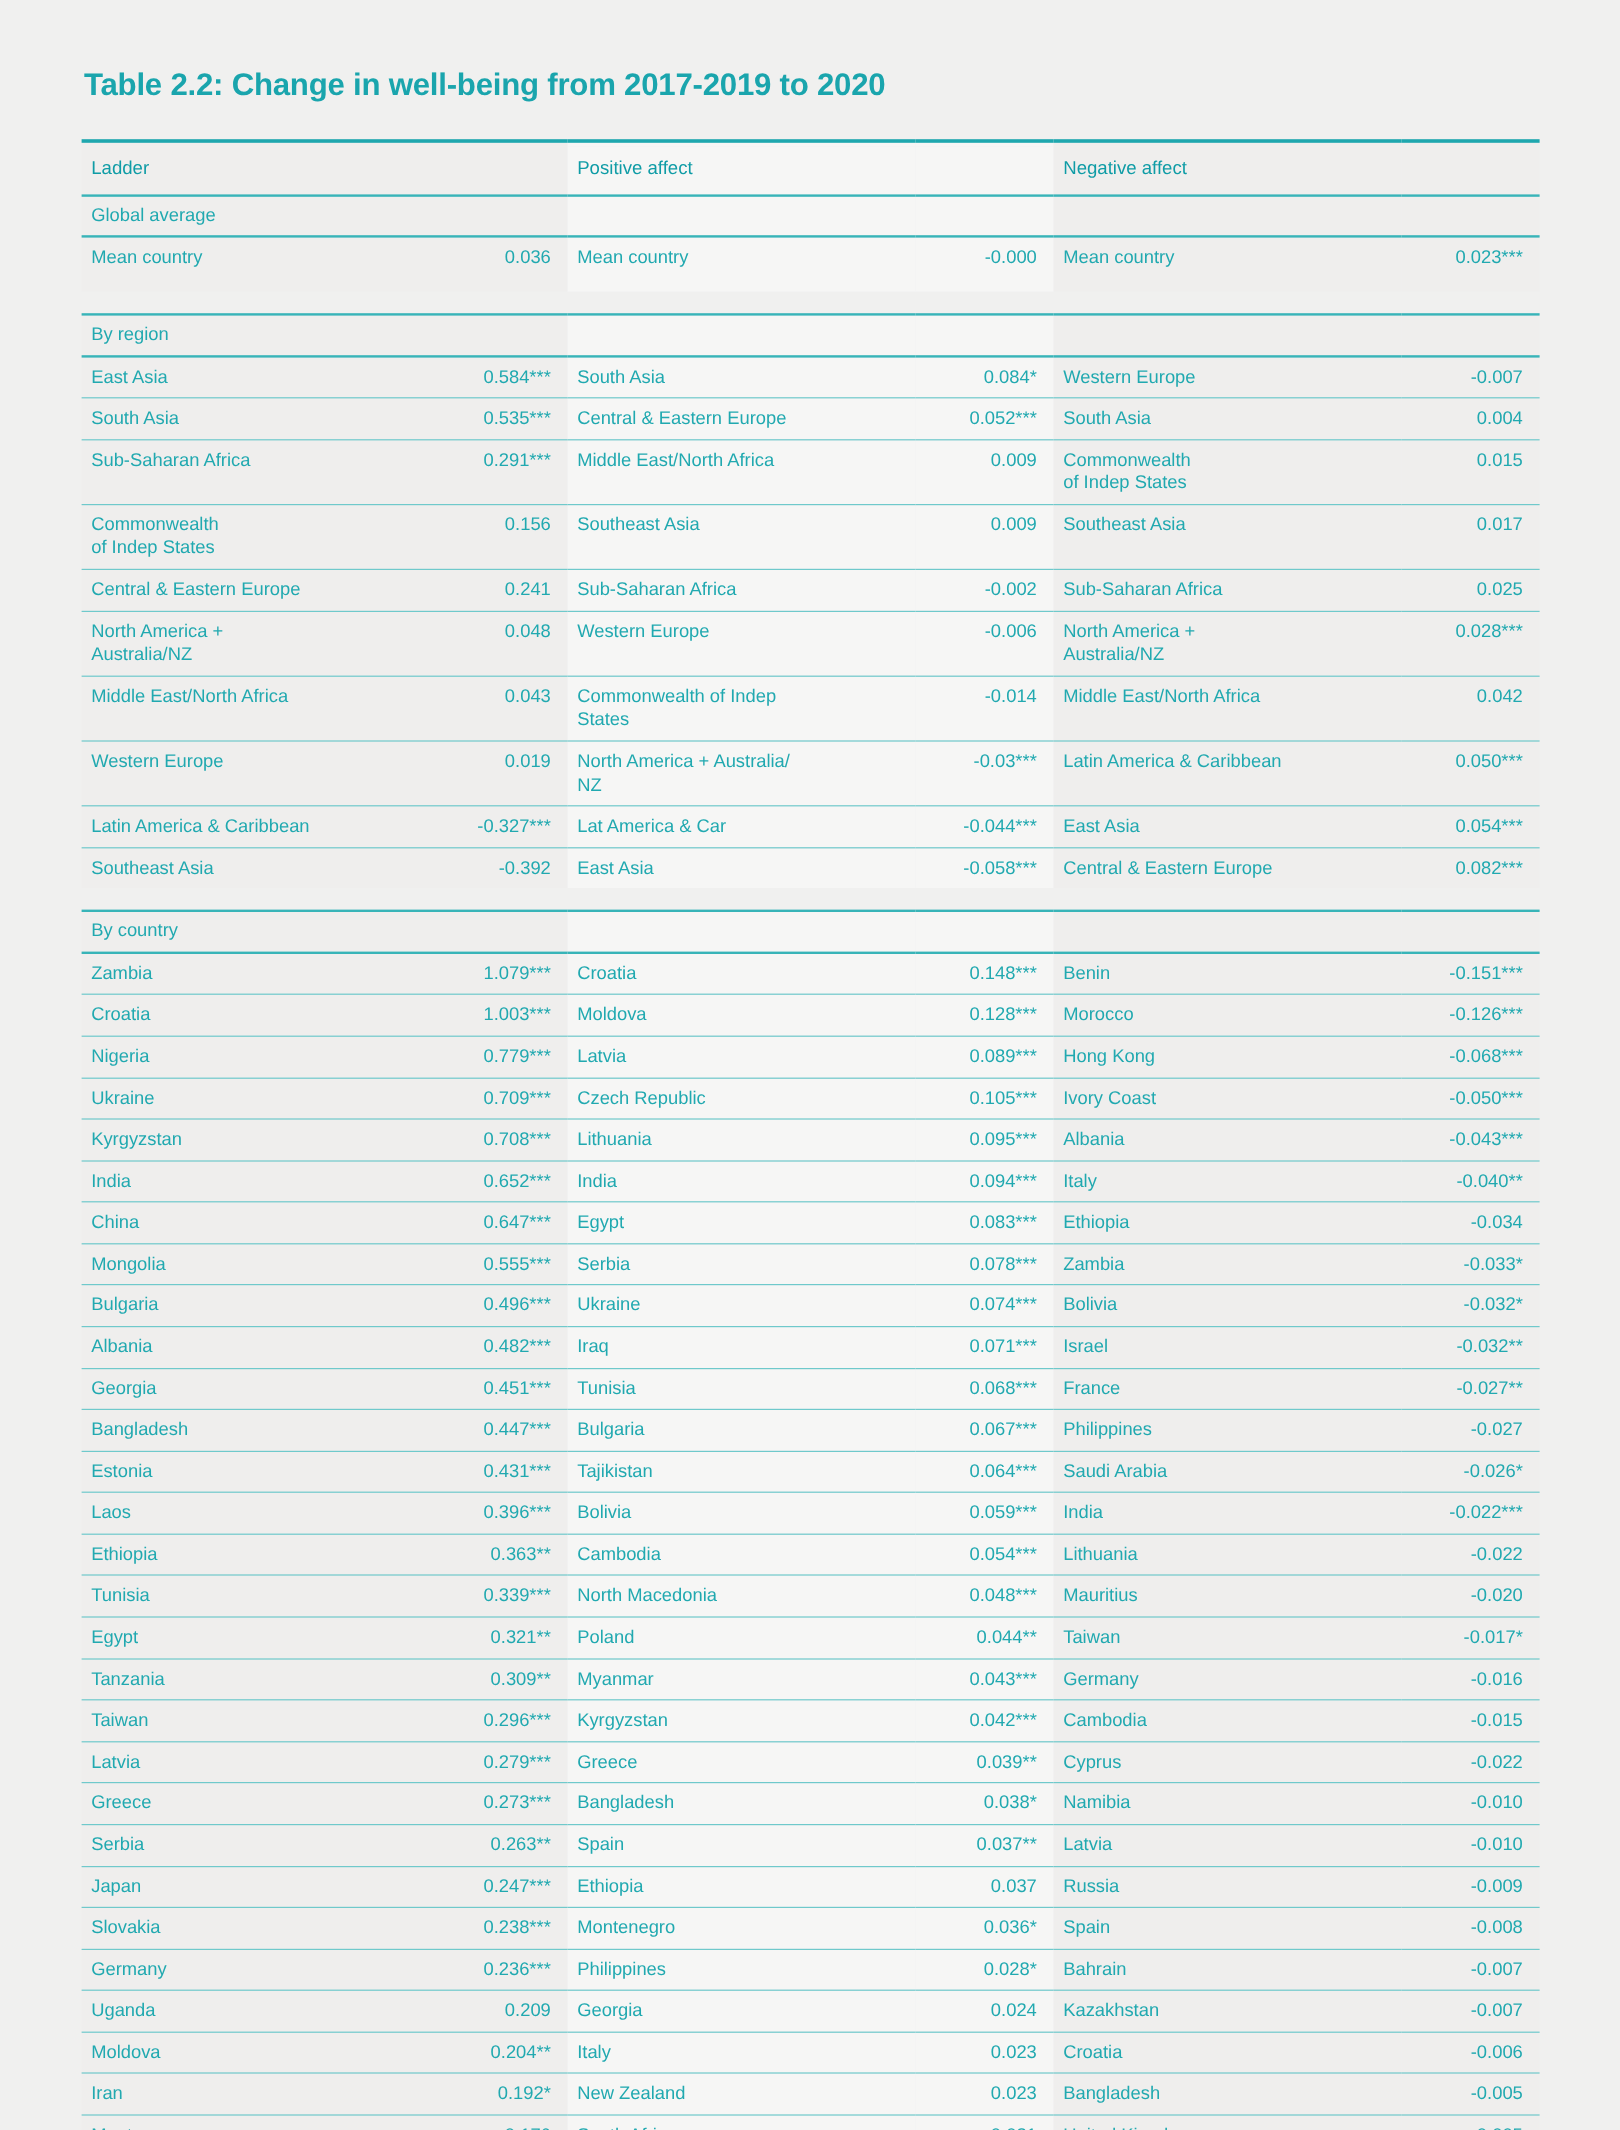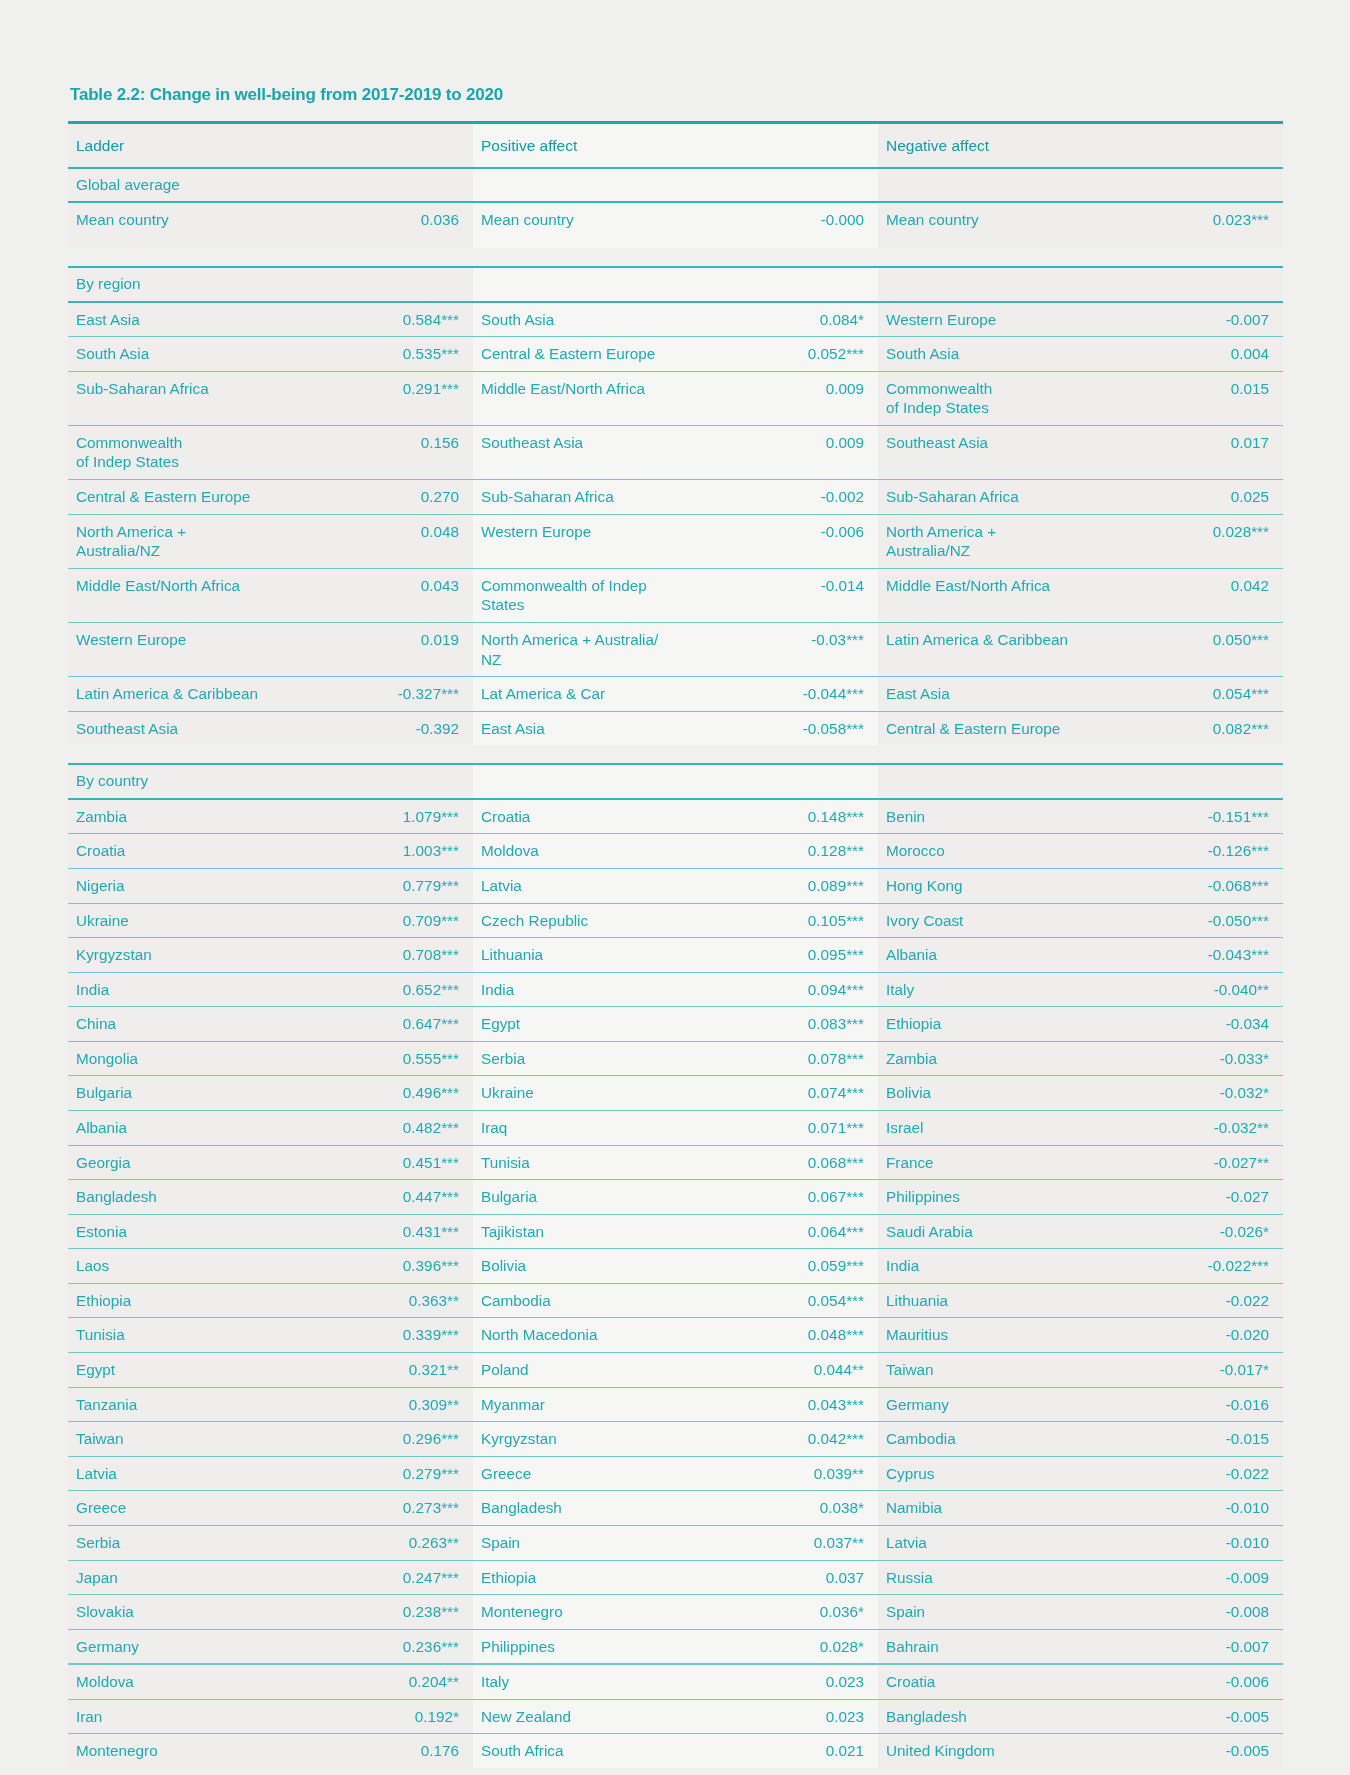--- a/index.html
+++ b/index.html
@@ -16,27 +16,27 @@
   }
   .page {
     position: relative;
     width: 1350px;
     height: 1775px;
     background: #f0f0ef;
     box-sizing: border-box;
     padding: 0 68px;
   }
   .table-title {
-    font-size: 17px;
+    font-size: 26px;
     font-weight: bold;
     color: #1aa5ad;
     letter-spacing: -0.2px;
-    padding-top: 85px;
+    padding-top: 55px;
     padding-bottom: 0;
-    margin: 0 0 16px 2px;
+    margin: 0 0 30px 2px;
   }
   table.wb {
     width: 1215px;
     border-collapse: collapse;
     table-layout: fixed;
     font-size: 15.3px;
   }
   table.wb col.c-name  { width: 282px; }
   table.wb col.c-val   { width: 123px; }
   table.wb col.c-name2 { width: 290px; }
@@ -336,21 +336,21 @@
           <td class="grp-b"></td>
           <td class="grp-b"></td>
           <td class="grp-a"></td>
           <td class="grp-a"></td>
         </tr>
         <tr class="data">
           <td class="grp-a">
             <div class="cell">Central &amp; Eastern Europe</div>
           </td>
           <td class="grp-a">
-            <div class="cell num">0.270</div>
+            <div class="cell num">0.241</div>
           </td>
           <td class="grp-b">
             <div class="cell">Sub-Saharan Africa</div>
           </td>
           <td class="grp-b">
             <div class="cell num">-0.002</div>
           </td>
           <td class="grp-a">
             <div class="cell">Sub-Saharan Africa</div>
           </td>
@@ -1235,20 +1235,40 @@
           </td>
         </tr>
         <tr class="rule-thin">
           <td class="grp-a"></td>
           <td class="grp-a"></td>
           <td class="grp-b"></td>
           <td class="grp-b"></td>
           <td class="grp-a"></td>
           <td class="grp-a"></td>
         </tr>
+        <tr class="data">
+          <td class="grp-a">
+            <div class="cell">Uganda</div>
+          </td>
+          <td class="grp-a">
+            <div class="cell num">0.209</div>
+          </td>
+          <td class="grp-b">
+            <div class="cell">Georgia</div>
+          </td>
+          <td class="grp-b">
+            <div class="cell num">0.024</div>
+          </td>
+          <td class="grp-a">
+            <div class="cell">Kazakhstan</div>
+          </td>
+          <td class="grp-a">
+            <div class="cell num">-0.007</div>
+          </td>
+        </tr>
         <tr class="rule-thin">
           <td class="grp-a"></td>
           <td class="grp-a"></td>
           <td class="grp-b"></td>
           <td class="grp-b"></td>
           <td class="grp-a"></td>
           <td class="grp-a"></td>
         </tr>
         <tr class="data">
           <td class="grp-a">

